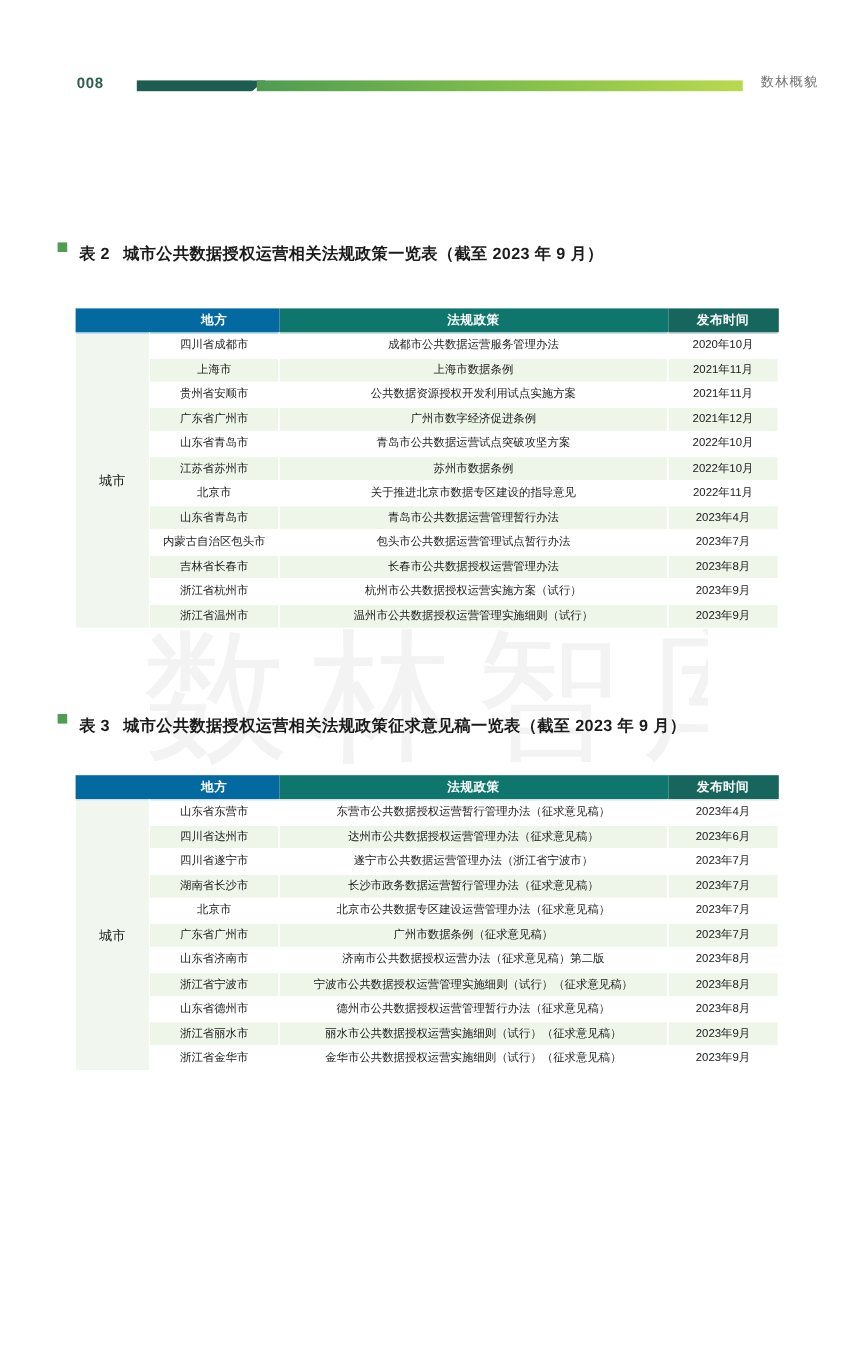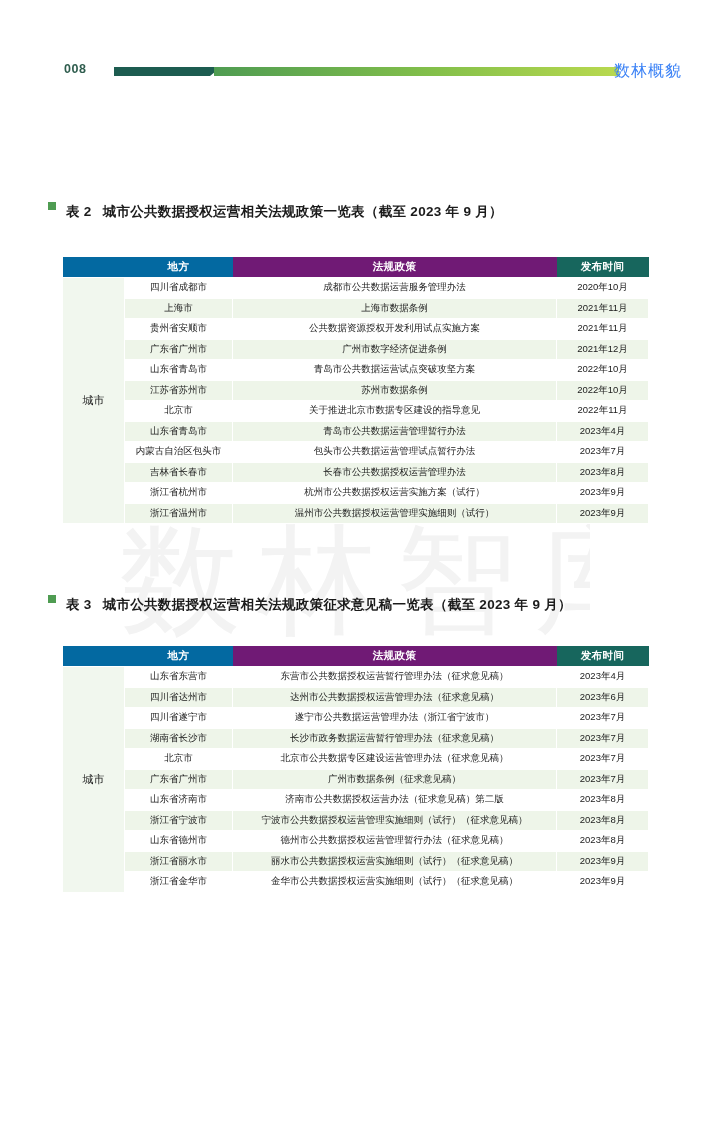--- a/index.html
+++ b/index.html
@@ -59,22 +59,22 @@
   .header-bar .seg-grad {
     position: absolute;
     left: 100px; top: 0;
     width: 405px; height: 9px;
     background: linear-gradient(90deg, #4f9c52 0%, #84c04a 55%, #b9d94f 100%);
   }
   .header-title {
     position: absolute;
     right: 44px;
     top: -1px;
-    font-size: 16px;
-    color: #3b82f6;
+    font-size: 11px;
+    color: #737373;
     letter-spacing: 1px;
   }
 
   
   .watermark {
     position: absolute;
     left: 120px;
     top: 500px;
     width: 470px;
     height: 200px;
@@ -128,21 +128,21 @@
   table.data th {
     color: #ffffff;
     font-size: 10.5px;
     font-weight: bold;
     height: 20px;
     padding: 0;
     text-align: center;
     letter-spacing: 0.4px;
   }
   table.data th.h-place { background: #0369a1; }
-  table.data th.h-policy { background: #701a75; }
+  table.data th.h-policy { background: #0f766e; }
   table.data th.h-time { background: #17665d; }
   table.data td {
     font-size: 9.5px;
     height: 19.5px;
     padding: 0 3px;
     text-align: center;
     color: #1b1b1b;
     border: 1px solid #ffffff;
     white-space: nowrap;
     overflow: hidden;

